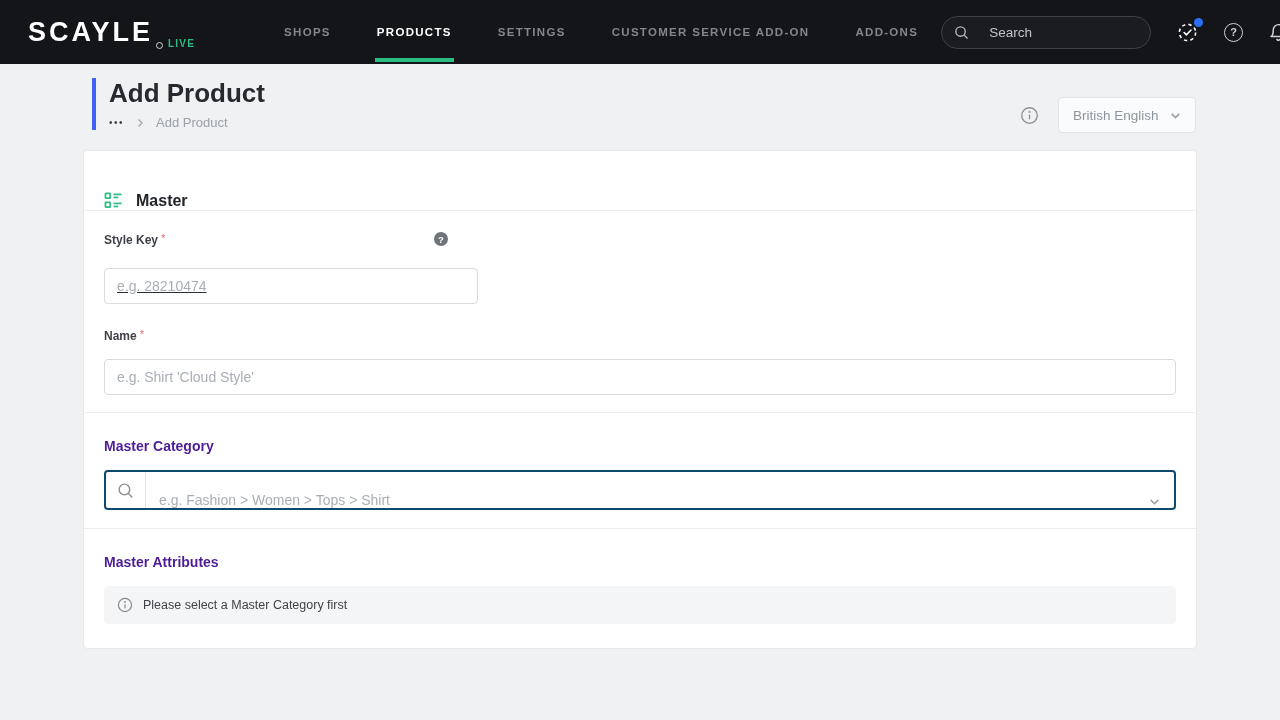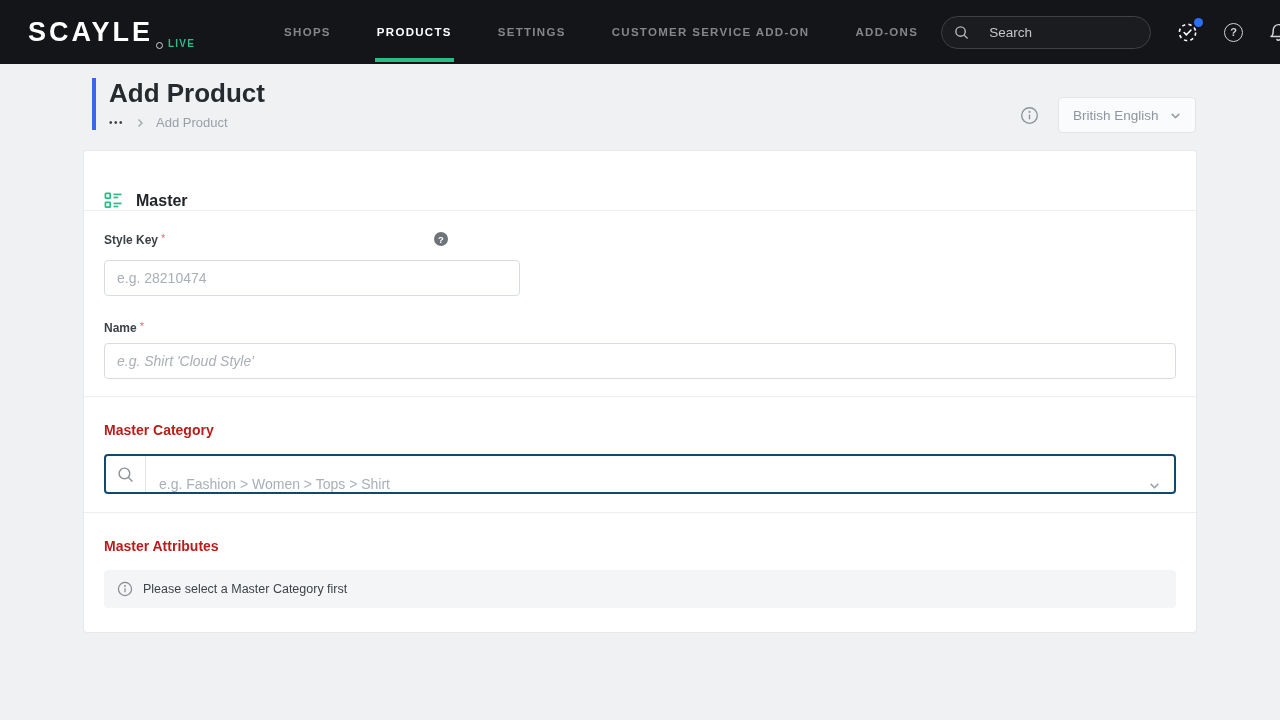--- a/index.html
+++ b/index.html
@@ -71,36 +71,36 @@
   }
   .card-title { font-size: 16px; font-weight: 600; color: #212529; }
 
   .card-section { padding: 19px 20px 17px; border-bottom: 1px solid #eceef0; }
   .card-section:last-child { border-bottom: none; }
   .sec-cat { padding: 25px 20px 18px; }
   .sec-attr { padding: 25px 20px 24px; }
 
   .field-label { font-size: 12px; font-weight: 600; color: #3e4247; }
   .req { color: #f0687a; font-size: 11px; margin-left: 3px; position: relative; top: -2px; }
-  .label-row { width: 344px; display: flex; justify-content: space-between; align-items: center; margin-bottom: 12px; }
+  .label-row { width: 344px; display: flex; justify-content: space-between; align-items: center; margin-bottom: 20px; }
   .help-dot {
     width: 14px; height: 14px; border-radius: 50%; background: #6f747a; color: #fff;
     font-size: 9.5px; font-weight: 700; display: flex; align-items: center; justify-content: center; cursor: pointer;
   }
   .text-input {
     height: 36px; border: 1px solid #d8dce0; border-radius: 4px; padding: 0 12px;
     font-size: 14px; color: #2b2e32; outline: none; background: #fff; width: 100%;
     font-family: "Liberation Sans", sans-serif;
   }
   .text-input::placeholder, .cat-input::placeholder { color: #a9afb6; }
-  .w-style { width: 416px; }
+  .w-style { width: 374px; text-decoration: underline; }
   .field-gap { margin-top: 22px; }
   .field-gap .field-label { display: inline-block; margin-bottom: 8px; }
 
-  .section-title { font-size: 14px; font-weight: 700; color: #b91c1c; margin-bottom: 16px; }
+  .section-title { font-size: 14px; font-weight: 700; color: #4c1d95; margin-bottom: 16px; }
   .category-select {
     height: 40px; border: 2px solid #0c4a6e; border-radius: 4px; display: flex; align-items: flex-end; background: #fff;
   }
   .cat-icon-cell {
     width: 40px; align-self: stretch; display: flex; align-items: center; justify-content: center;
     border-right: 1px solid #e3e6e9; cursor: pointer;
   }
   .cat-input {
     flex: 1; border: none; outline: none; font-size: 14px; color: #2b2e32; padding: 0 13px;
     font-family: "Liberation Sans", sans-serif; background: transparent;
@@ -222,21 +222,21 @@
           </span>
           <span class="help-dot">?</span>
         </div>
         <input class="text-input w-style" placeholder="e.g. 28210474" style="">
       </div>
 
       <div class="field-gap">
         <span>
           <span class="field-label">Name</span><span class="req">*</span>
         </span>
-        <input class="text-input" style=" font-style: italic;" placeholder="e.g. Shirt 'Cloud Style'">
+        <input class="text-input" style="margin-top: 8px;" placeholder="e.g. Shirt 'Cloud Style'">
       </div>
     </div>
 
     <div class="card-section sec-cat">
       <div class="section-title">Master Category</div>
       <div class="category-select">
         <span class="cat-icon-cell">
           <svg width="17" height="17" viewBox="0 0 16 16" fill="none" stroke="#8d9299" stroke-width="1.4">
             <circle cx="7" cy="7" r="5"></circle>
               <line x1="10.8" y1="10.8" x2="14.5" y2="14.5"></line>

